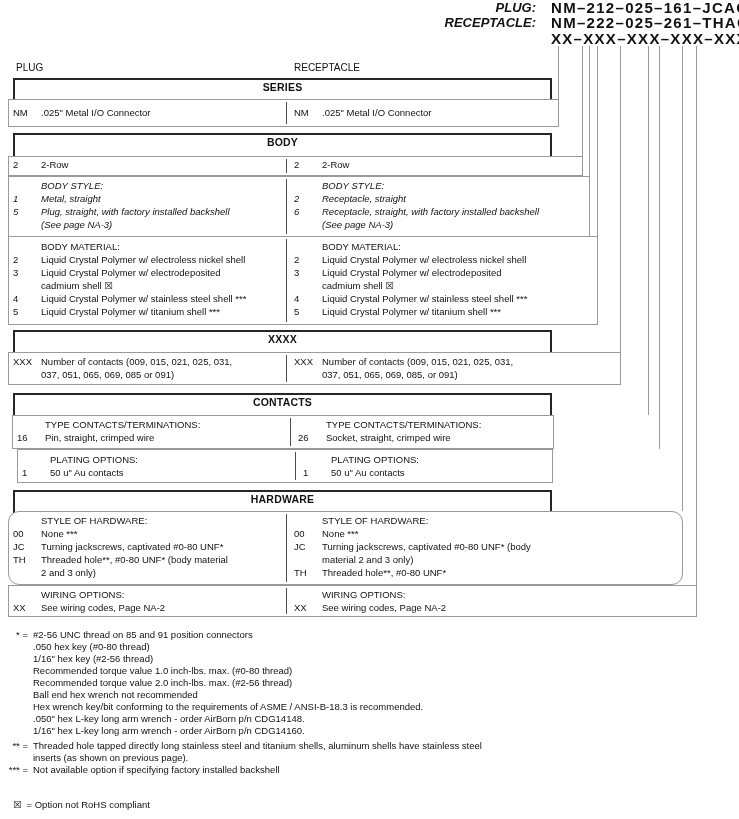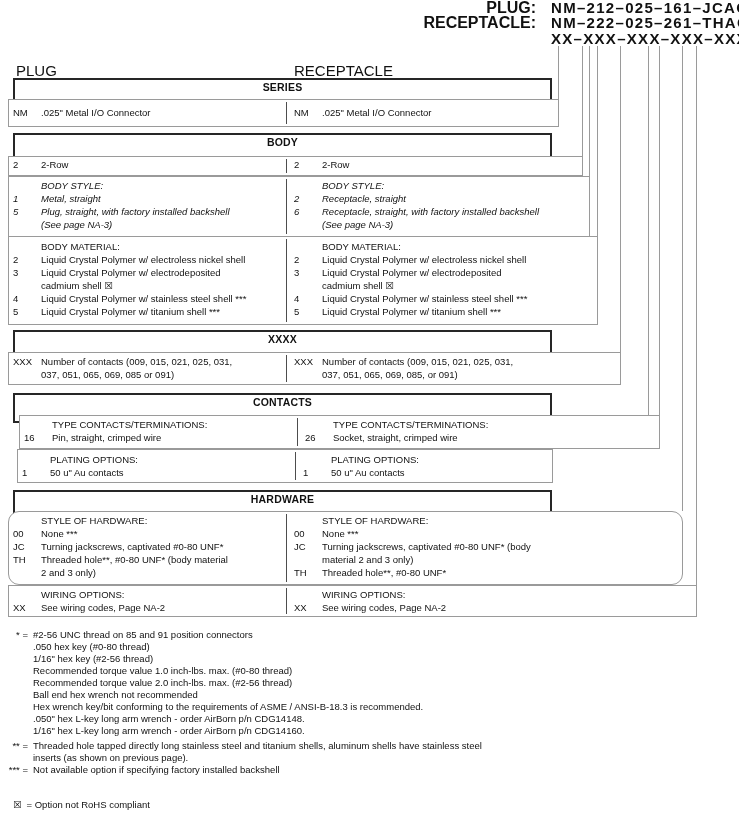--- a/index.html
+++ b/index.html
@@ -1,20 +1,20 @@
 <!DOCTYPE html>
 <html><head>
 <meta charset="utf-8">
 <style>
   html,body{margin:0;padding:0;background:#fff;}
   .page{position:relative;width:739px;height:819px;background:#fff;overflow:hidden;
         font-family:"Liberation Sans","DejaVu Sans",sans-serif;font-size:9.5px;color:#111;}
-  .pn-label{position:absolute;left:380px;width:156px;text-align:right;font-weight:bold;font-size:16px;line-height:13px;white-space:nowrap;}
+  .pn-label{position:absolute;left:380px;width:156px;text-align:right;font-weight:bold;font-size:13px;line-height:13px;white-space:nowrap;font-style:italic;}
   .pn-value{position:absolute;left:551px;font-weight:bold;font-size:15px;line-height:13px;letter-spacing:1.3px;white-space:nowrap;}
-  .collbl{position:absolute;top:62px;font-size:15px;}
+  .collbl{position:absolute;top:62px;font-size:10px;}
   .hdr{position:absolute;left:13px;width:539px;height:30px;border:2px solid #262626;box-sizing:border-box;
        text-align:center;font-weight:bold;font-size:10.5px;line-height:14px;letter-spacing:.2px;background:#fff;}
   .box{position:absolute;border:1px solid #9a9a9a;box-sizing:border-box;background:#fff;}
   .cdiv{position:absolute;left:277px;top:2px;bottom:2px;width:1px;background:#4d4d4d;}
   .col{position:absolute;}
   .colL{left:4px;}
   .colR{left:285px;}
   .ln{display:flex;line-height:12.9px;white-space:nowrap;}
   .code{width:28px;flex:none;}
   .vline{position:absolute;width:1px;background:#9a9a9a;}
@@ -196,21 +196,21 @@
           <span>Number of contacts (009, 015, 021, 025, 031,</span>
         </div>
       <div class="ln">
           <span class="code"></span>
           <span>037, 051, 065, 069, 085, or 091)</span>
         </div>
     </div>
   </div>
 
   <div class="hdr" style="top:393px;">CONTACTS</div>
-  <div class="box" style="left:19px;top:415px;width:641px;height:34px;">
+  <div class="box" style="left:12px;top:415px;width:542px;height:34px;">
     <div class="col colL" style="top:3px;">
       <div class="ln">
           <span class="code"></span>
           <span>TYPE CONTACTS/TERMINATIONS:</span>
         </div>
       <div class="ln">
           <span class="code">16</span>
           <span>Pin, straight, crimped wire</span>
         </div>
     </div>

